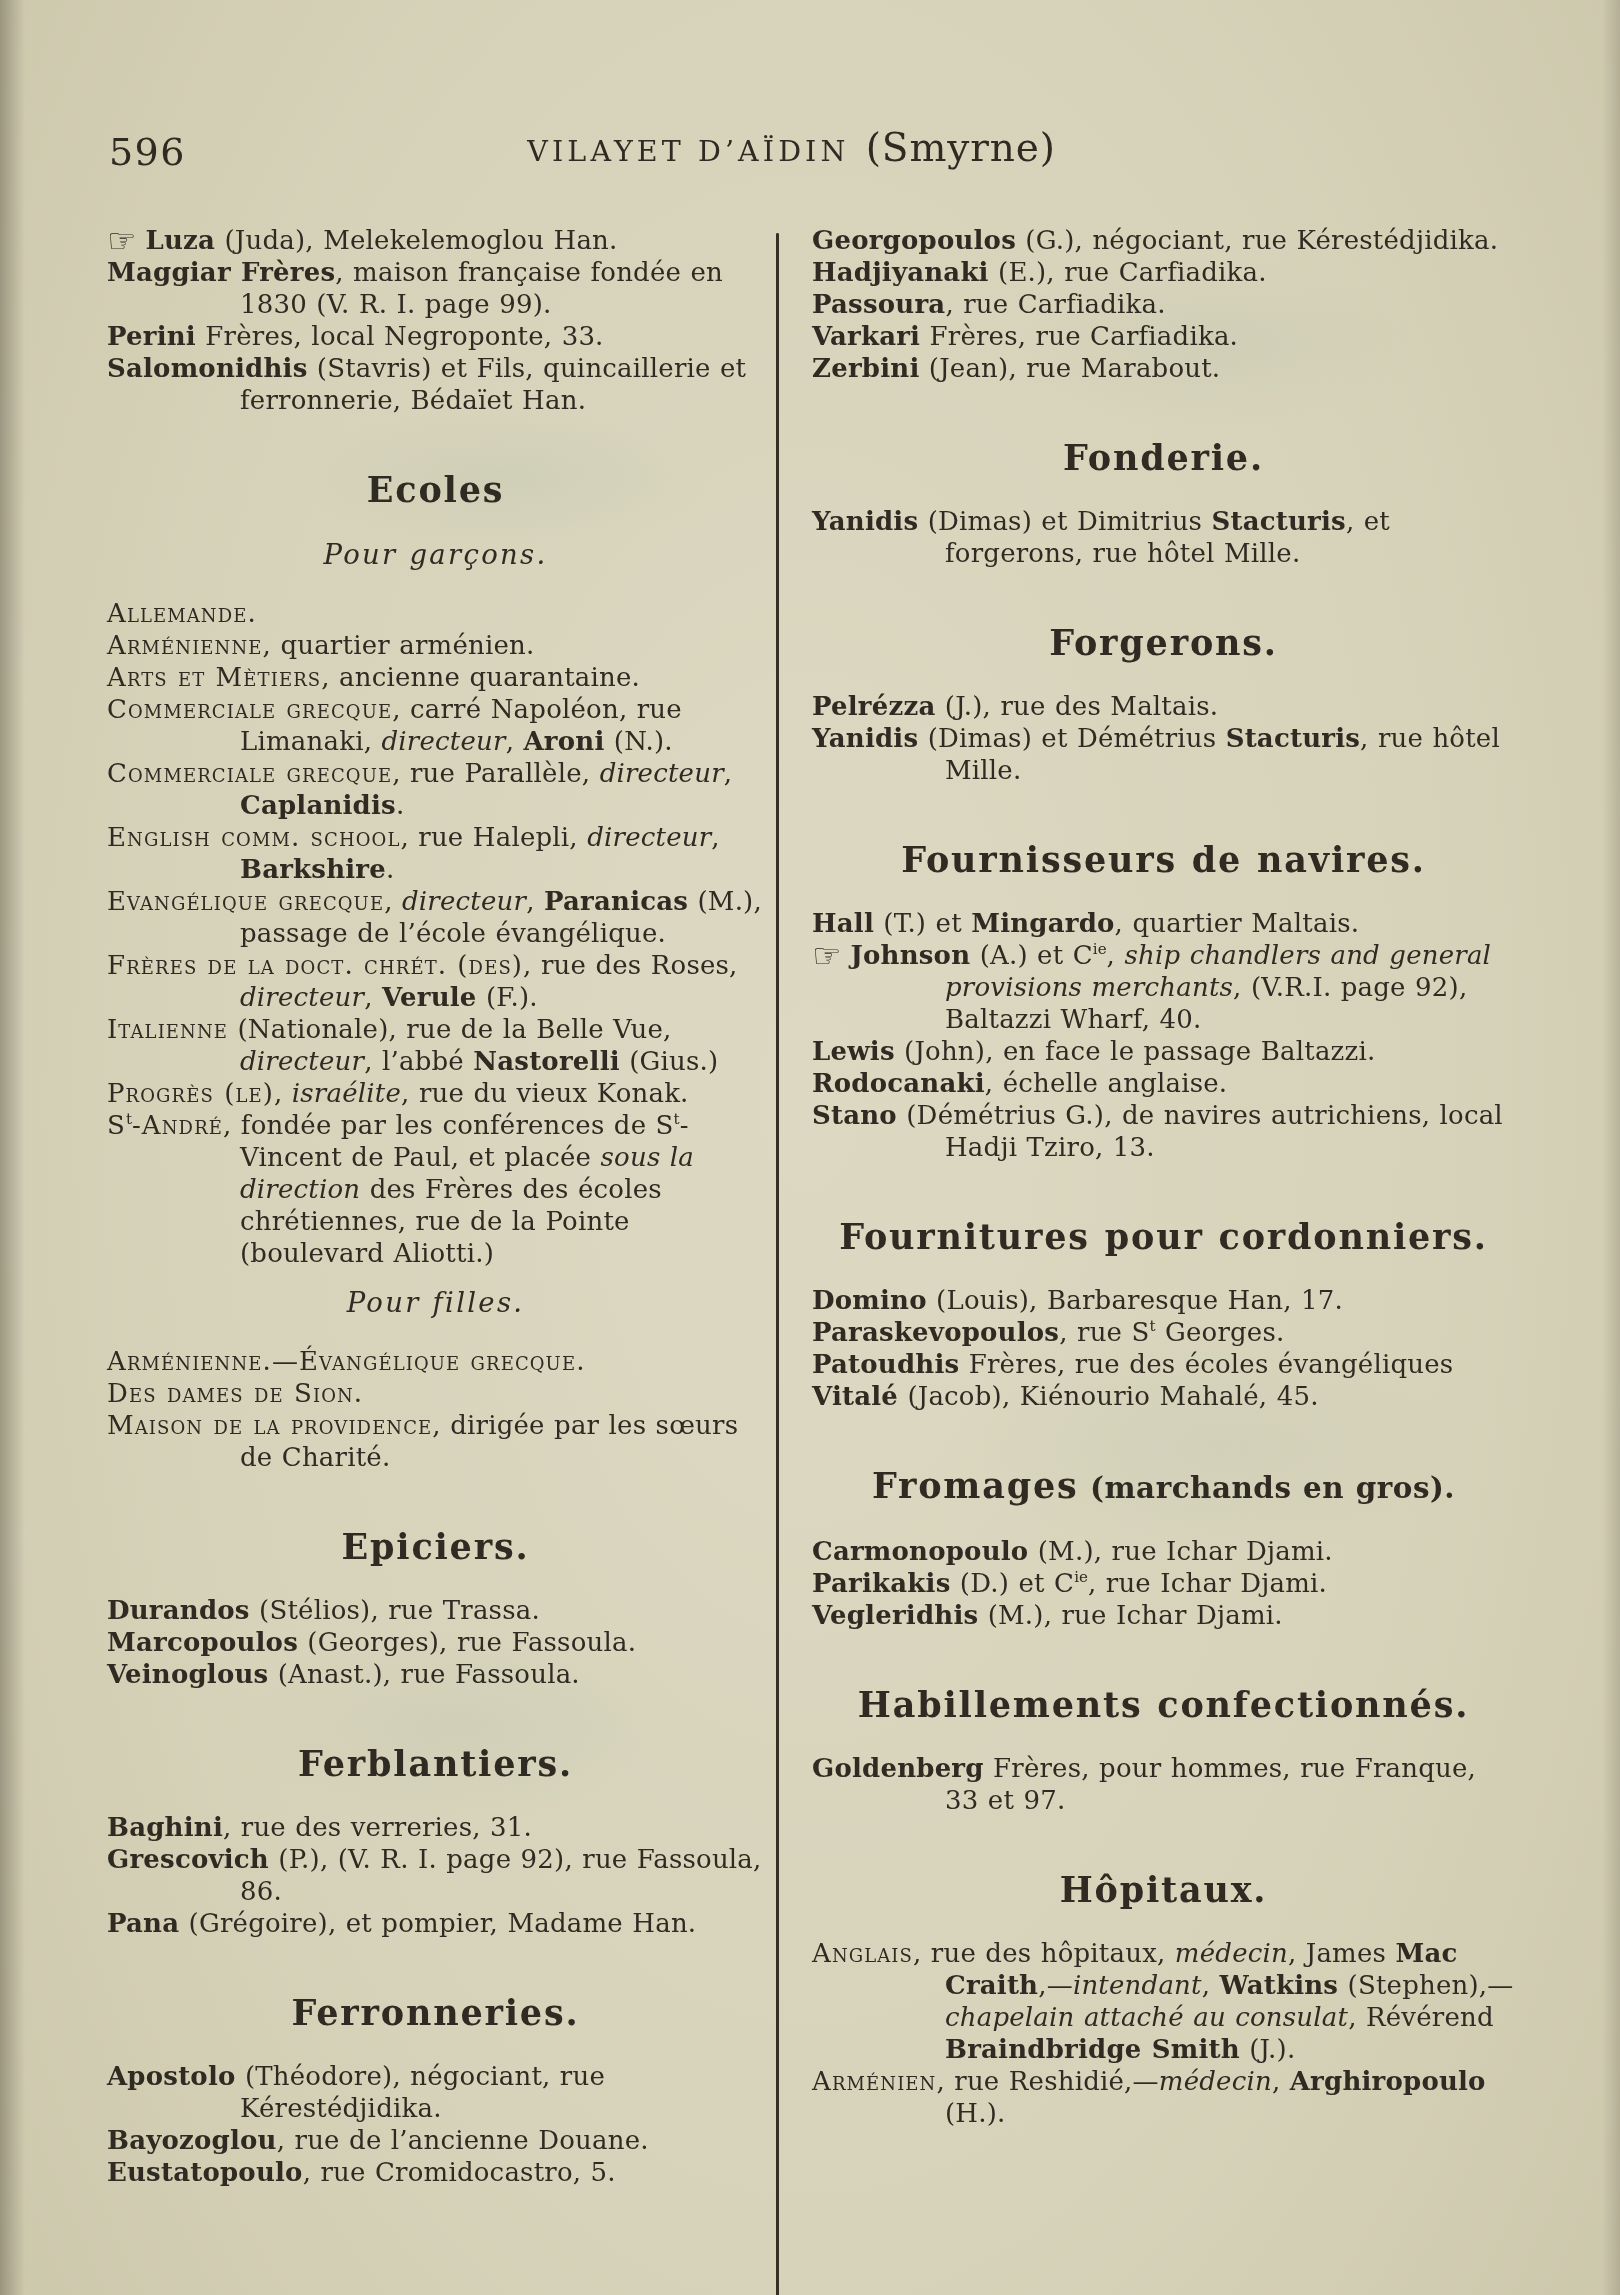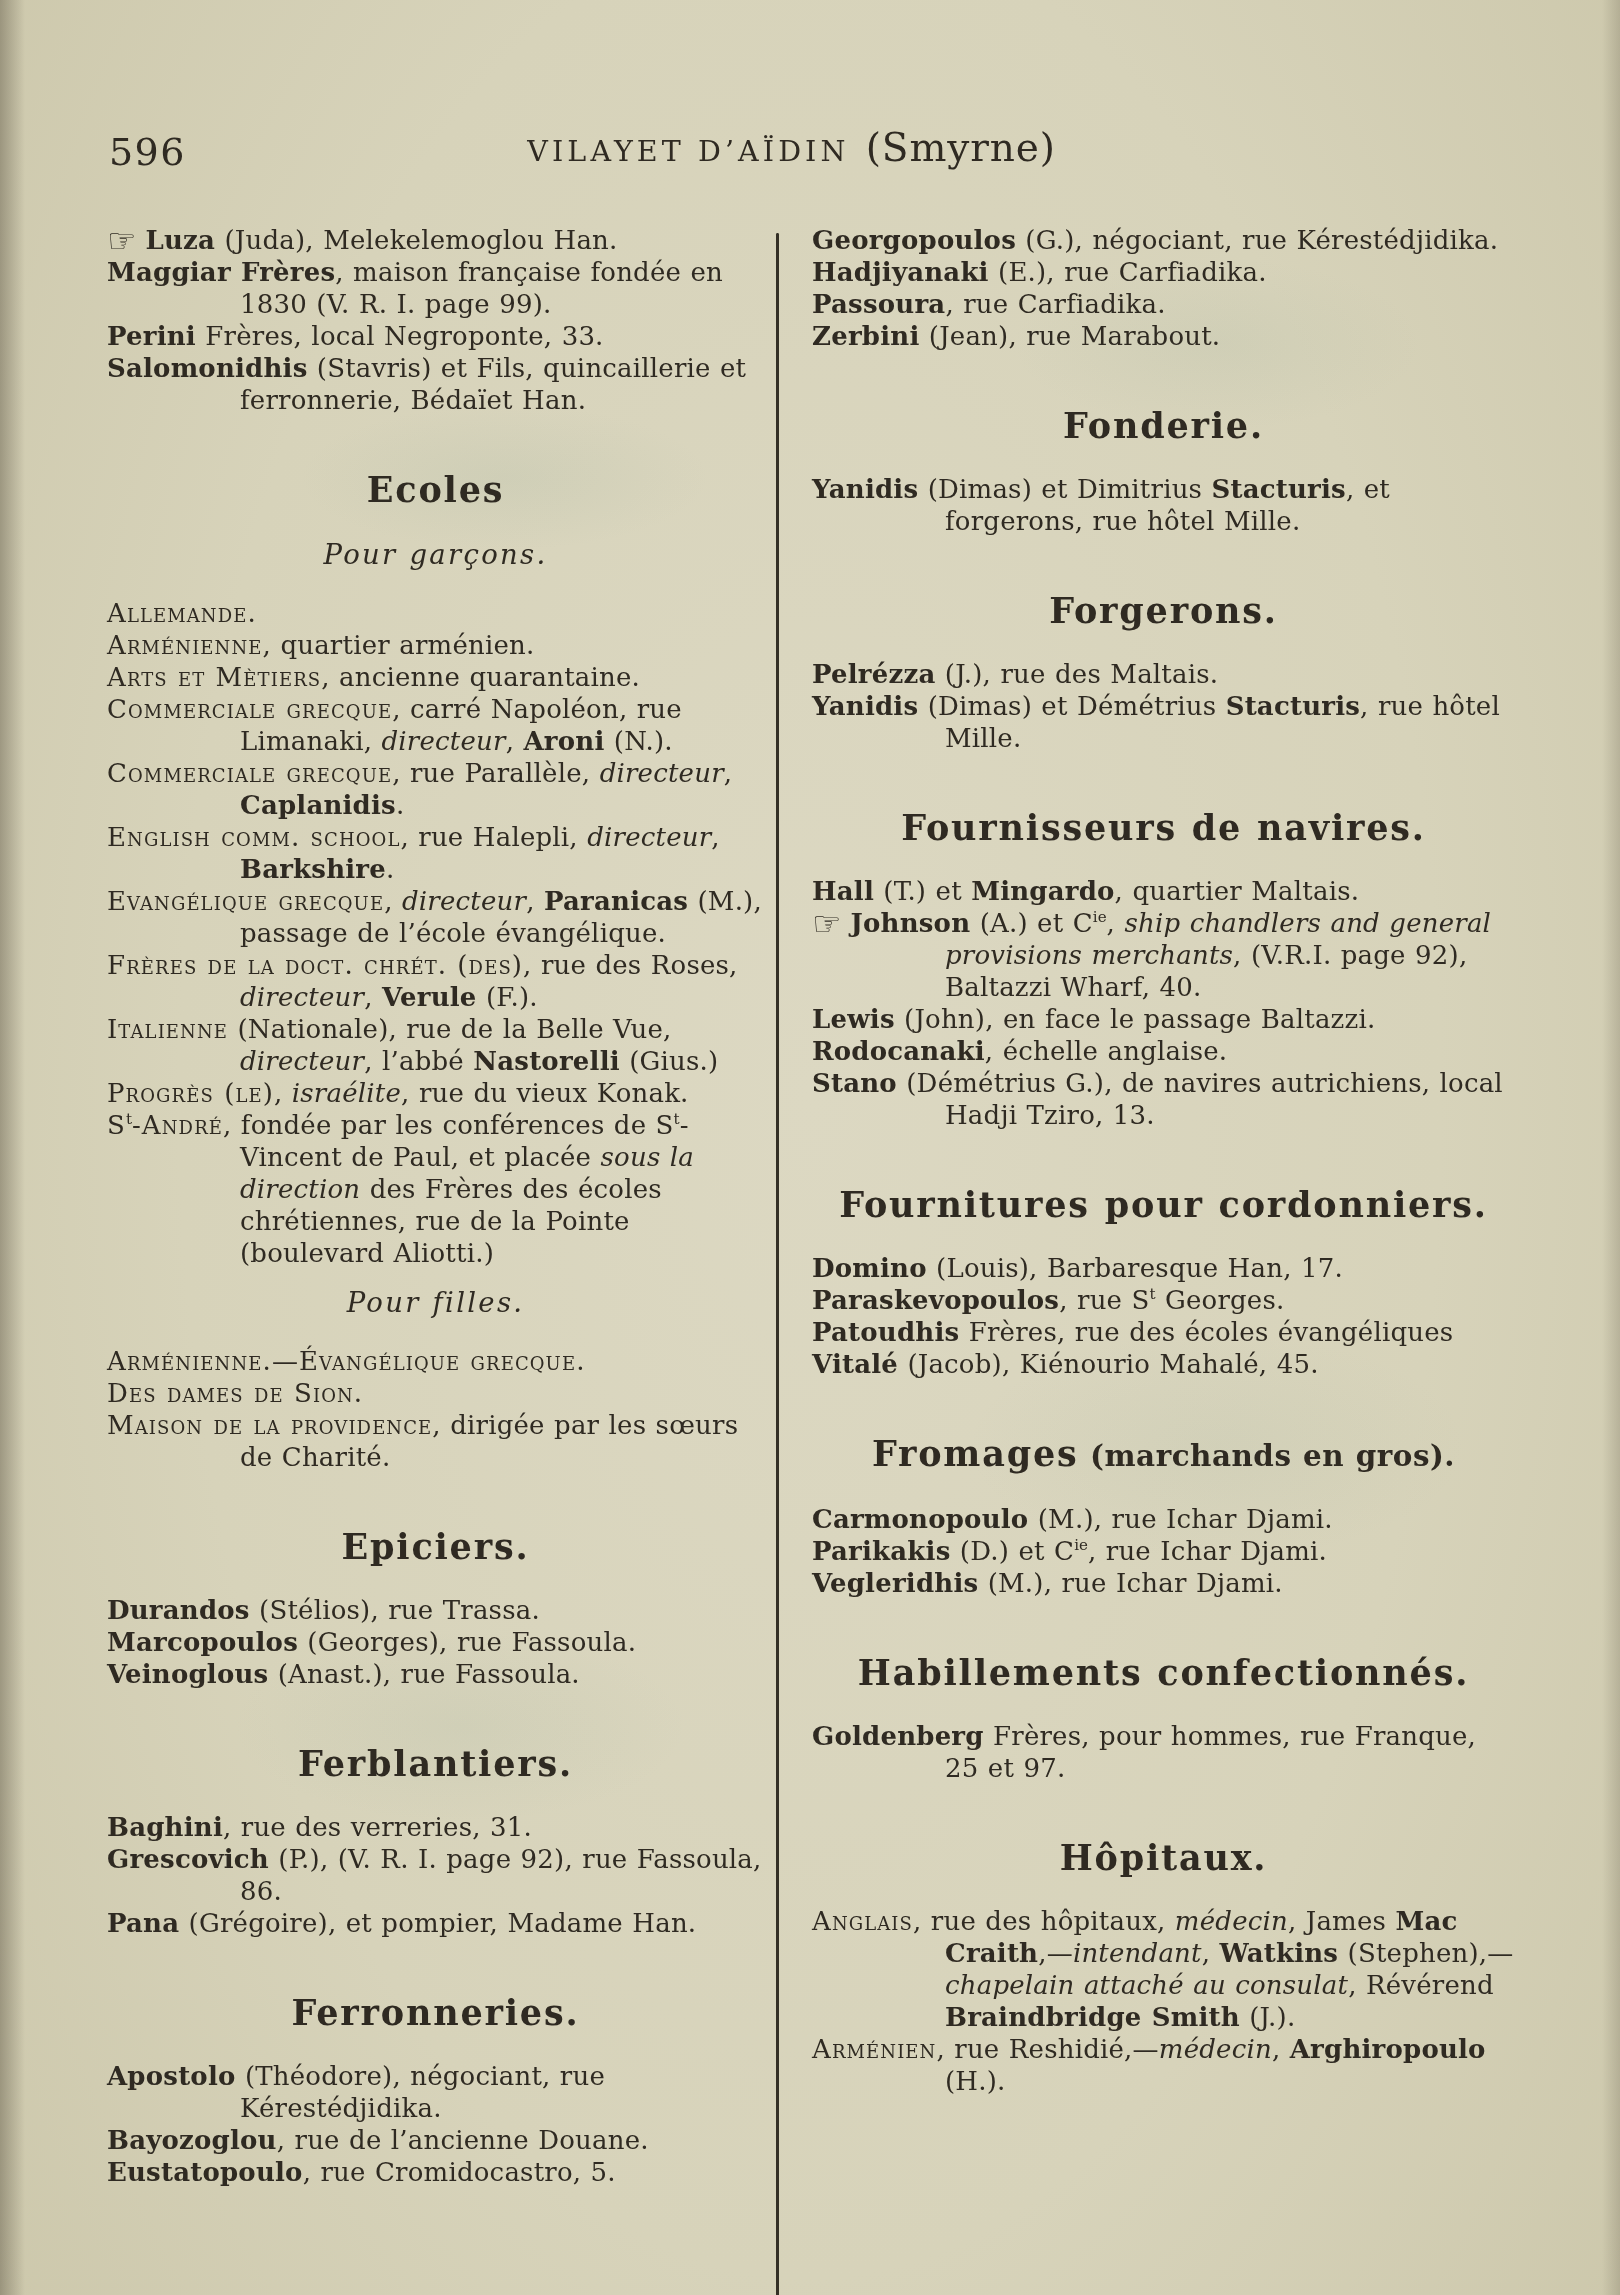--- a/index.html
+++ b/index.html
@@ -110,20 +110,21 @@
       <p class="entry"><span class="sg-b">Pana</span><span class="sg-p"> (Grégoire), et pompier, Madame Han.</span></p>
       <h2 class="sec-heading"><span class="h-main">Ferronneries.</span></h2>
       <p class="entry"><span class="sg-b">Apostolo</span><span class="sg-p"> (Théodore), négociant, rue Kérestédjidika.</span></p>
       <p class="entry"><span class="sg-b">Bayozoglou</span><span class="sg-p">, rue de l’ancienne Douane.</span></p>
       <p class="entry"><span class="sg-b">Eustatopoulo</span><span class="sg-p">, rue Cromidocastro, 5.</span></p>
     </div>
   <div class="col col-right">
       <p class="entry"><span class="sg-b">Georgopoulos</span><span class="sg-p"> (G.), négociant, rue Kérestédjidika.</span></p>
       <p class="entry"><span class="sg-b">Hadjiyanaki</span><span class="sg-p"> (E.), rue Carfiadika.</span></p>
       <p class="entry"><span class="sg-b">Passoura</span><span class="sg-p">, rue Carfiadika.</span></p>
+      <p class="entry"><span class="sg-b">Varkari</span><span class="sg-p"> Frères, rue Carfiadika.</span></p>
       <p class="entry"><span class="sg-b">Zerbini</span><span class="sg-p"> (Jean), rue Marabout.</span></p>
       <h2 class="sec-heading"><span class="h-main">Fonderie.</span></h2>
       <p class="entry"><span class="sg-b">Yanidis</span><span class="sg-p"> (Dimas) et Dimitrius </span><span class="sg-b">Stacturis</span><span class="sg-p">, et forgerons, rue hôtel Mille.</span></p>
       <h2 class="sec-heading"><span class="h-main">Forgerons.</span></h2>
       <p class="entry"><span class="sg-b">Pelrézza</span><span class="sg-p"> (J.), rue des Maltais.</span></p>
       <p class="entry"><span class="sg-b">Yanidis</span><span class="sg-p"> (Dimas) et Démétrius </span><span class="sg-b">Stacturis</span><span class="sg-p">, rue hôtel Mille.</span></p>
       <h2 class="sec-heading"><span class="h-main">Fournisseurs de navires.</span></h2>
       <p class="entry"><span class="sg-b">Hall</span><span class="sg-p"> (T.) et </span><span class="sg-b">Mingardo</span><span class="sg-p">, quartier Maltais.</span></p>
       <p class="entry"><span class="man">☞</span><span class="sg-b">Johnson</span><span class="sg-p"> (A.) et C</span><span class="sg-sup">ie</span><span class="sg-p">, </span><span class="sg-i">ship chandlers and general provisions merchants</span><span class="sg-p">, (V.R.I. page 92), Baltazzi Wharf, 40.</span></p>
       <p class="entry"><span class="sg-b">Lewis</span><span class="sg-p"> (John), en face le passage Baltazzi.</span></p>
@@ -132,19 +133,19 @@
       <h2 class="sec-heading"><span class="h-main">Fournitures pour cordonniers.</span></h2>
       <p class="entry"><span class="sg-b">Domino</span><span class="sg-p"> (Louis), Barbaresque Han, 17.</span></p>
       <p class="entry"><span class="sg-b">Paraskevopoulos</span><span class="sg-p">, rue S</span><span class="sg-sup">t</span><span class="sg-p"> Georges.</span></p>
       <p class="entry"><span class="sg-b">Patoudhis</span><span class="sg-p"> Frères, rue des écoles évangéliques</span></p>
       <p class="entry"><span class="sg-b">Vitalé</span><span class="sg-p"> (Jacob), Kiénourio Mahalé, 45.</span></p>
       <h2 class="sec-heading"><span class="h-main">Fromages</span><span class="h-suffix"> (marchands en gros).</span></h2>
       <p class="entry"><span class="sg-b">Carmonopoulo</span><span class="sg-p"> (M.), rue Ichar Djami.</span></p>
       <p class="entry"><span class="sg-b">Parikakis</span><span class="sg-p"> (D.) et C</span><span class="sg-sup">ie</span><span class="sg-p">, rue Ichar Djami.</span></p>
       <p class="entry"><span class="sg-b">Vegleridhis</span><span class="sg-p"> (M.), rue Ichar Djami.</span></p>
       <h2 class="sec-heading"><span class="h-main">Habillements confectionnés.</span></h2>
-      <p class="entry"><span class="sg-b">Goldenberg</span><span class="sg-p"> Frères, pour hommes, rue Franque, 25 et 97.</span></p>
+      <p class="entry"><span class="sg-b">Goldenberg</span><span class="sg-p"> Frères, pour hommes, rue Franque, 33 et 97.</span></p>
       <h2 class="sec-heading"><span class="h-main">Hôpitaux.</span></h2>
       <p class="entry"><span class="sg-sc">Anglais</span><span class="sg-p">, rue des hôpitaux, </span><span class="sg-i">médecin</span><span class="sg-p">, James </span><span class="sg-b">Mac Craith</span><span class="sg-p">,—</span><span class="sg-i">intendant</span><span class="sg-p">, </span><span class="sg-b">Watkins</span><span class="sg-p"> (Stephen),—</span><span class="sg-i">chapelain attaché au consulat</span><span class="sg-p">, Révérend </span><span class="sg-b">Braindbridge Smith</span><span class="sg-p"> (J.).</span></p>
       <p class="entry"><span class="sg-sc">Arménien</span><span class="sg-p">, rue Reshidié,—</span><span class="sg-i">médecin</span><span class="sg-p">, </span><span class="sg-b">Arghiropoulo</span><span class="sg-p"> (H.).</span></p>
     </div>
 </div>
 
 
 </body></html>

